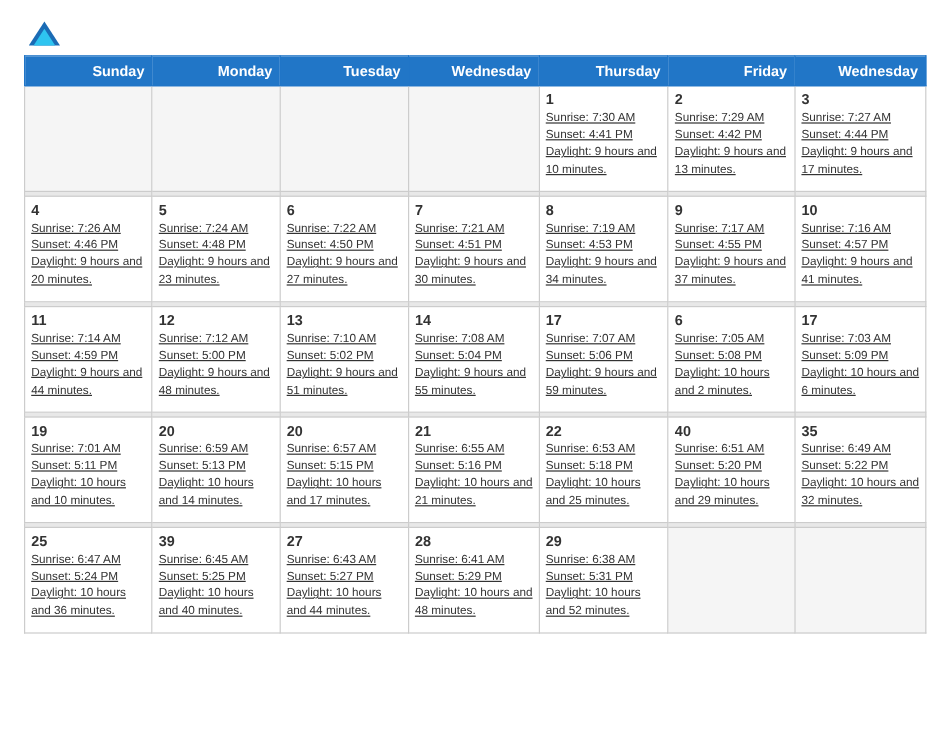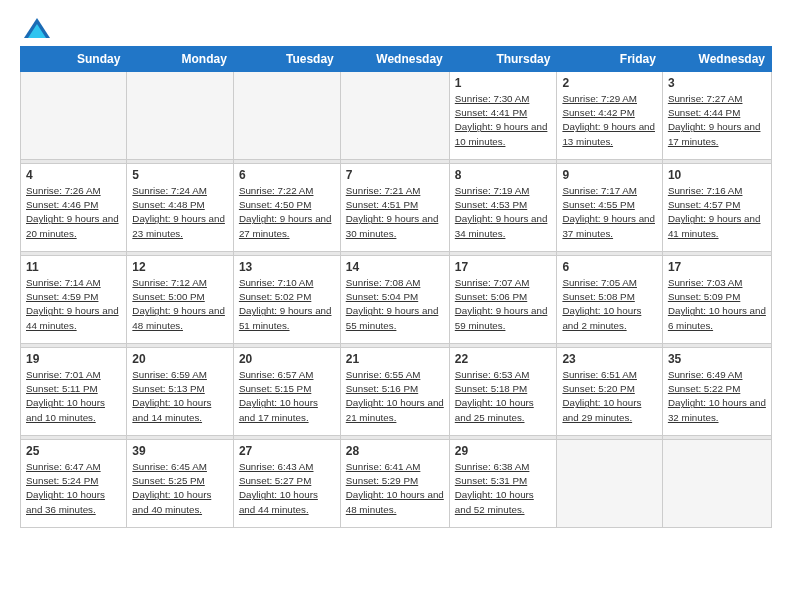--- a/index.html
+++ b/index.html
@@ -256,21 +256,21 @@
           </td>
           <td>
             <span class="day-number">21</span>
             <div class="day-detail">Sunrise: 6:55 AM<br>Sunset: 5:16 PM<br>Daylight: 10 hours and 21 minutes.</div>
           </td>
           <td>
             <span class="day-number">22</span>
             <div class="day-detail">Sunrise: 6:53 AM<br>Sunset: 5:18 PM<br>Daylight: 10 hours and 25 minutes.</div>
           </td>
           <td>
-            <span class="day-number">23</span>
+            <span class="day-number">40</span>
             <div class="day-detail">Sunrise: 6:51 AM<br>Sunset: 5:20 PM<br>Daylight: 10 hours and 29 minutes.</div>
           </td>
           <td>
             <span class="day-number">35</span>
             <div class="day-detail">Sunrise: 6:49 AM<br>Sunset: 5:22 PM<br>Daylight: 10 hours and 32 minutes.</div>
           </td>
         </tr>
         <tr class="row-separator">
           <td></td>
           <td></td>

